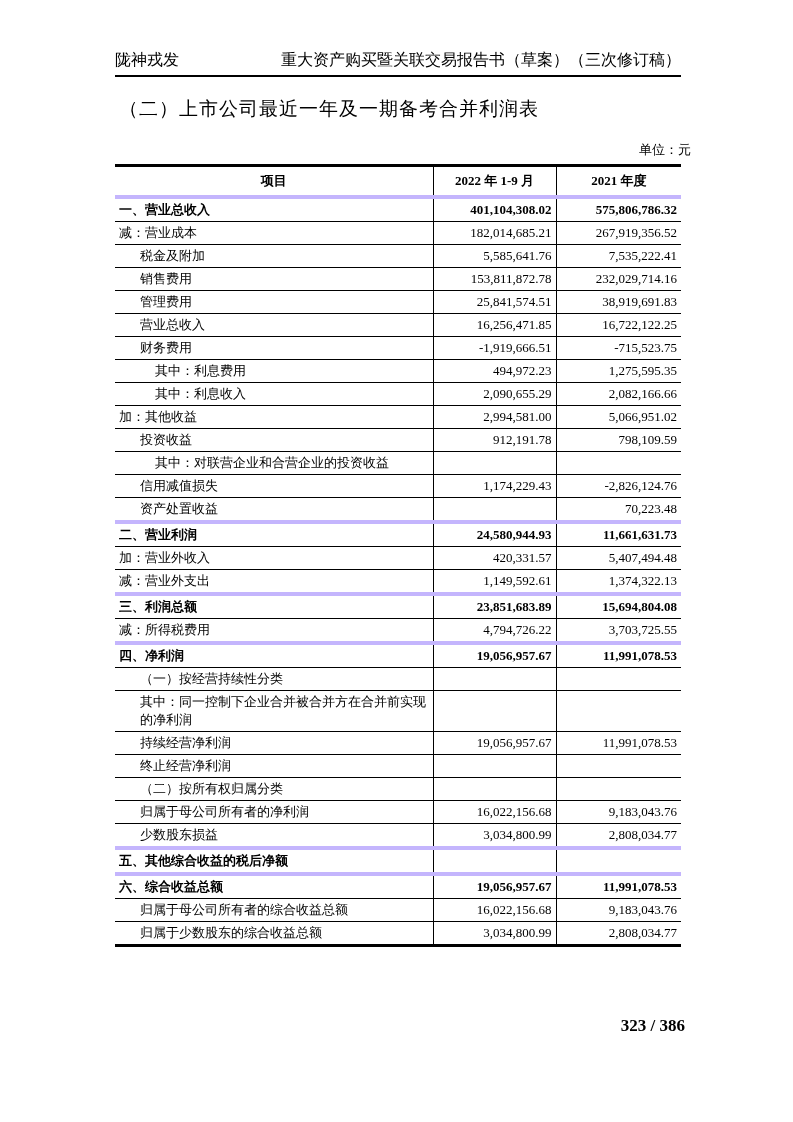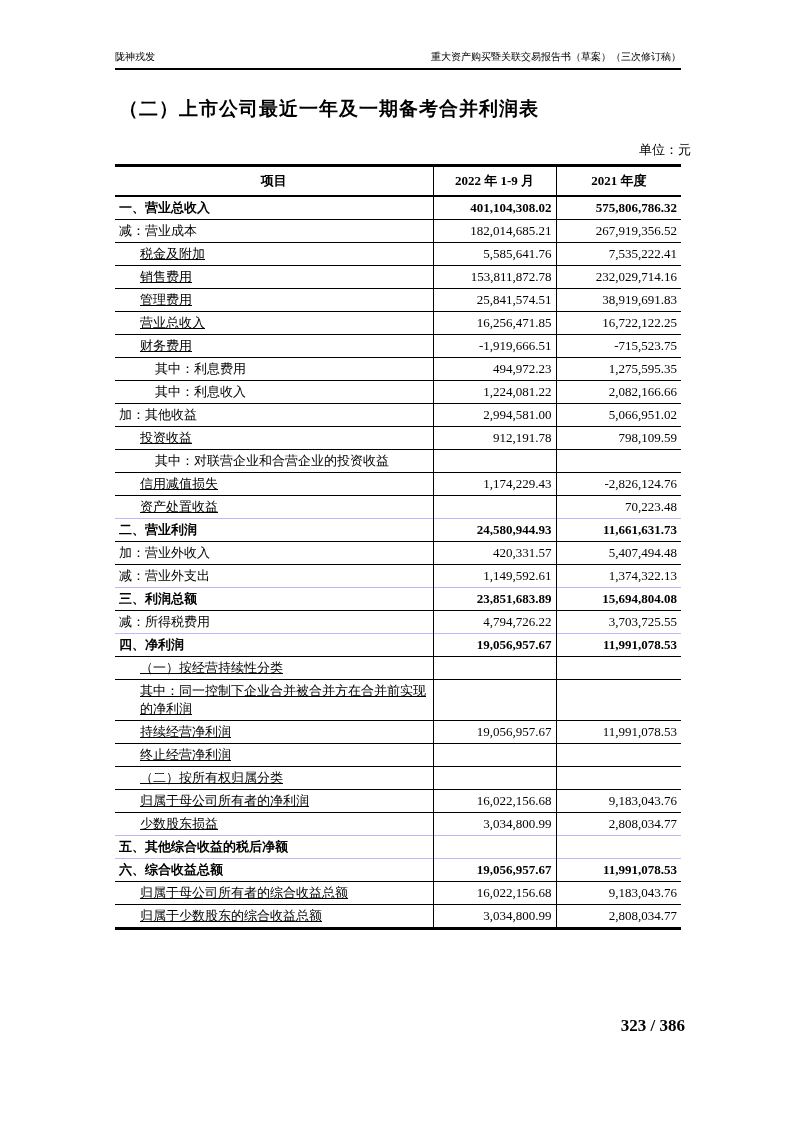--- a/index.html
+++ b/index.html
@@ -10,26 +10,26 @@
     background:#ffffff;
     color:#000;
     font-family:"Liberation Serif","DejaVu Serif",serif;
     overflow:hidden;
   }
   .doc-header {
     position:absolute; left:115px; top:50px; width:566px;
     display:flex; justify-content:space-between; align-items:flex-end;
     border-bottom:2px solid #000;
     padding-bottom:4px;
-    font-size:10px;
+    font-size:16px;
   }
   .doc-title {
     position:absolute; left:119px; top:96px;
     font-family:"Liberation Sans","DejaVu Sans",sans-serif;
-    font-weight:bold; font-size:19px; letter-spacing:1px;
+    font-weight:normal; font-size:19px; letter-spacing:1px;
     margin:0;
   }
   .unit-line {
     position:absolute; left:125px; top:141px; width:566px;
     text-align:right; font-size:13px;
   }
   table.income {
     position:absolute; left:115px; top:164px; width:566px;
     border-collapse:collapse; table-layout:fixed;
     border-top:3px solid #000; border-bottom:3px solid #000;
@@ -42,23 +42,23 @@
     font-weight:bold; text-align:center;
     padding:5px 2px; line-height:18px;
     border-bottom:2px solid #000;
   }
   table.income th.vh { border-left:1px solid #000; }
   table.income td {
     padding:2px 4px; line-height:18px;
     vertical-align:middle;
   }
   tbody tr { border-top:1px solid #000; }
-  tbody tr.section { border-top:1px solid #c4b5fd; }
+  tbody tr.section { border-top:4px solid #c4b5fd; }
   td.label { text-align:left; }
-  td.label.i1 { padding-left:25px;text-decoration:underline; }
+  td.label.i1 { padding-left:25px; }
   td.label.i2 { padding-left:40px;margin-top:24px; }
   td.num { text-align:right; border-left:1px solid #000; padding-right:5px; }
   tr.section td.label {
     font-family:"Liberation Sans","DejaVu Sans",sans-serif;
     font-weight:bold;
   }
   tr.section td.num { font-weight:bold; }
   .page-number {
     position:absolute; top:1016px; right:108px;
     font-weight:bold; font-size:17px;
@@ -127,21 +127,21 @@
           <td class="num">-1,919,666.51</td>
           <td class="num">-715,523.75</td>
         </tr>
         <tr>
           <td class="label i2">其中：利息费用</td>
           <td class="num">494,972.23</td>
           <td class="num">1,275,595.35</td>
         </tr>
         <tr>
           <td class="label i2">其中：利息收入</td>
-          <td class="num">1,224,081.22</td>
+          <td class="num">2,090,655.29</td>
           <td class="num">2,082,166.66</td>
         </tr>
         <tr>
           <td class="label i0">加：其他收益</td>
           <td class="num">2,994,581.00</td>
           <td class="num">5,066,951.02</td>
         </tr>
         <tr>
           <td class="label i1">投资收益</td>
           <td class="num">912,191.78</td>

